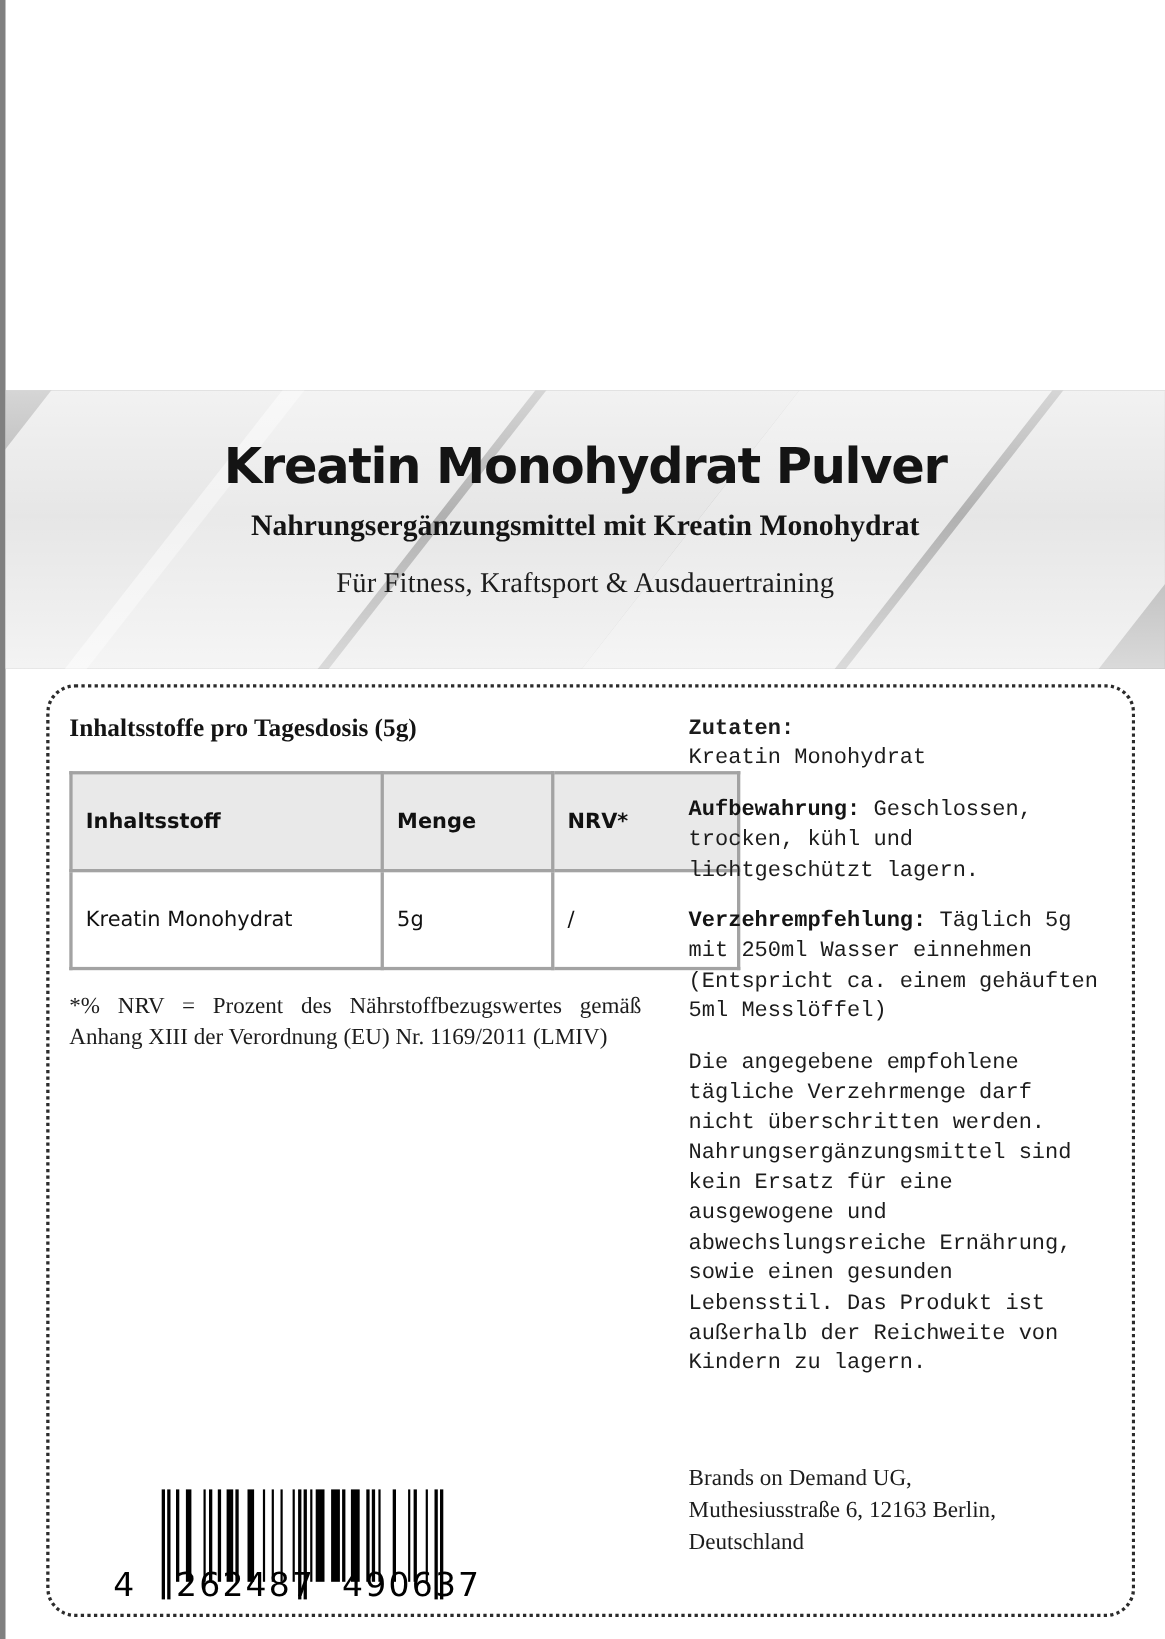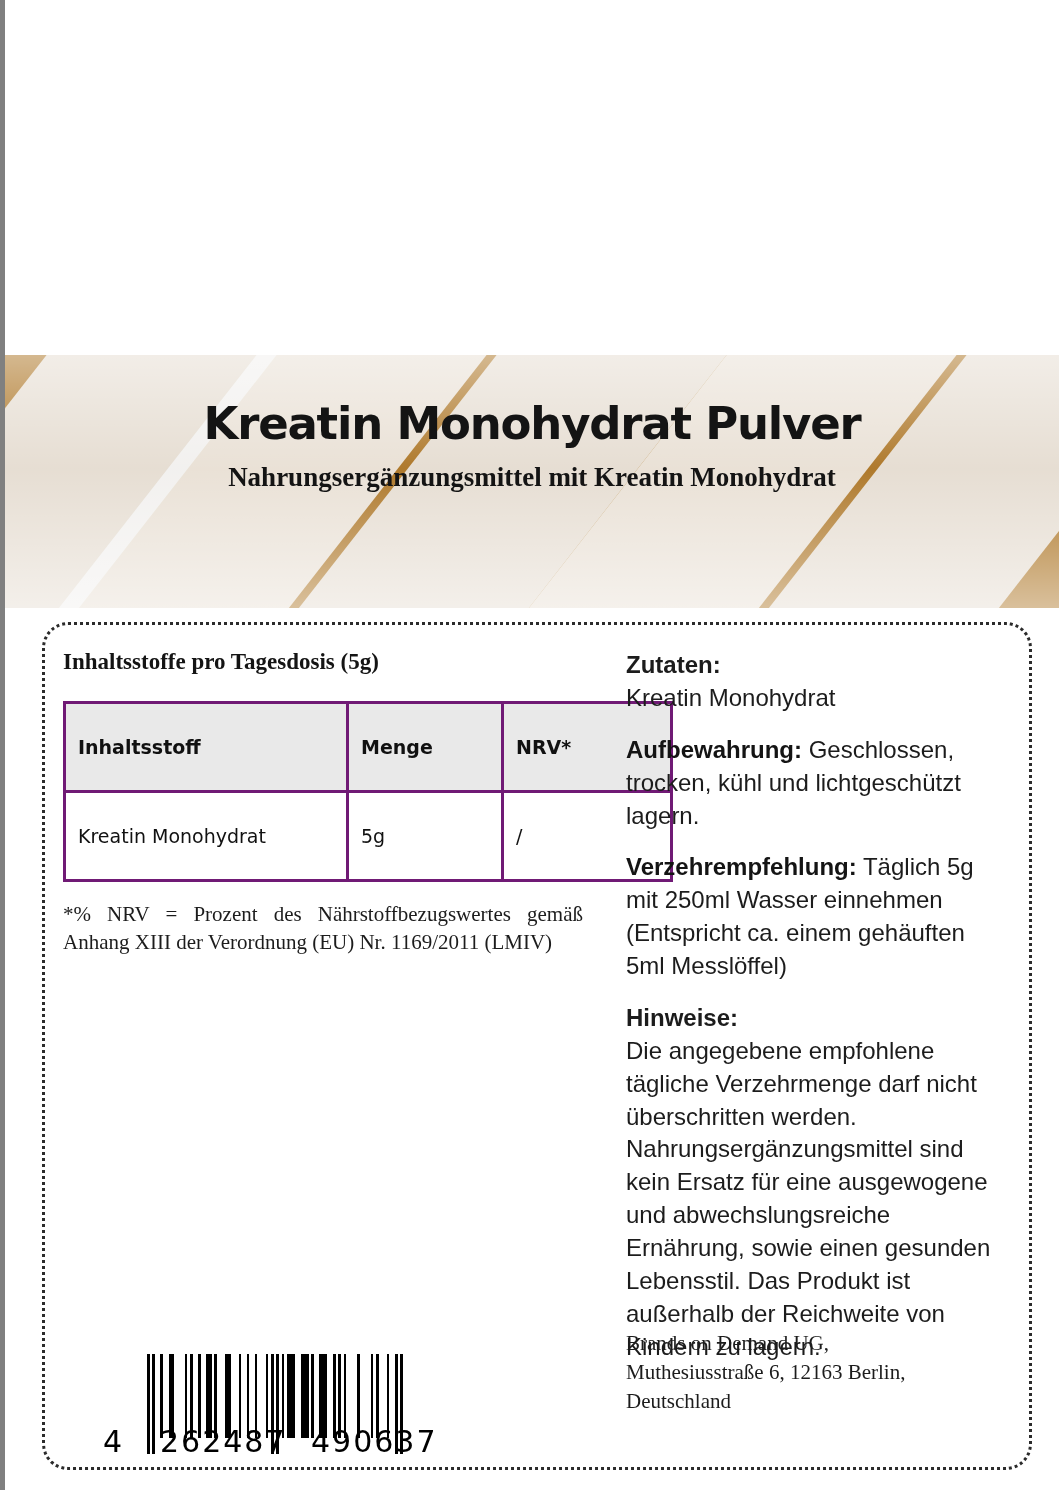--- a/index.html
+++ b/index.html
@@ -24,21 +24,21 @@
     background: #808080;
   }
 
   
   .header-band {
     position: absolute;
     left: 5px;
     top: 355px;
     width: 1054px;
     height: 253px;
-    background: #a16207;
+    background: #a3a3a3;
     overflow: hidden;
   }
   .header-band .chev {
     position: absolute;
     top: -180px;
     width: 230px;
     height: 620px;
     background: #ededed;
     transform: skewX(-38deg);
     opacity: .85;
@@ -117,21 +117,21 @@
     margin: 0 0 26px 0;
     color: #141414;
   }
   table.nutri {
     border-collapse: collapse;
     width: 526px;
     table-layout: fixed;
     margin: 0;
   }
   table.nutri th, table.nutri td {
-    border: 3px solid #701a75;
+    border: 3px solid #a3a3a3;
     font-family: "DejaVu Sans", sans-serif;
     font-size: 19px;
     font-weight: 400;
     text-align: left;
     padding: 0 12px;
     height: 86px;
     vertical-align: middle;
     color: #111;
   }
   table.nutri th {
@@ -212,22 +212,22 @@
     color: #000;
   }
   .barcode-digits span { position: absolute; top: 0; }
   .bd-first { left: 0px; }
   .bd-left  { left: 57px; }
   .bd-right { left: 208px; }
 
   
   .rblock { margin: 0 0 19px 0; }
   .rblock p {
-    font-family: Liberation Sans, sans-serif;
-    font-size: 24px;
+    font-family: Liberation Mono, monospace;
+    font-size: 20px;
     line-height: 1.37;
     margin: 0;
     color: #1c1c1c;
   }
   .rblock b { font-weight: 700; color: #141414; }
   .rhead {
     font-family: "Liberation Serif", serif;
     font-size: 22px;
     font-weight: 700;
     margin: 0;
@@ -257,20 +257,21 @@
   <div class="chev b" style="left:150px"></div>
   <div class="chev" style="left:390px"></div>
   <div class="chev b" style="left:620px"></div>
   <div class="chev" style="left:860px"></div>
   <div class="wash"></div>
 
   <div class="header-inner">
     <h1 class="product-title">Kreatin Monohydrat Pulver</h1>
     <h2 class="product-subtitle">Nahrungsergänzungsmittel mit Kreatin Monohydrat</h2>
     <div class="claim">
+      <div>Für Fitness, Kraftsport &amp; Ausdauertraining</div>
     </div>
   </div>
 </div>
 
 <div class="panel">
   <div class="panel-grid">
 
     <div class="col-left">
 
       <div class="sec-heading">Inhaltsstoffe pro Tagesdosis (5g)</div>
@@ -374,21 +375,20 @@
 
       <div class="rblock">
         <p><b>Aufbewahrung:</b><span> Geschlossen, trocken, kühl und lichtgeschützt lagern.</span></p>
       </div>
 
       <div class="rblock">
         <p><b>Verzehrempfehlung:</b><span> Täglich 5g mit 250ml Wasser einnehmen (Entspricht ca. einem gehäuften 5ml Messlöffel)</span></p>
       </div>
 
       <div class="rblock">
-        <p class="rhead">Hinweise:</p>
         <p>Die angegebene empfohlene tägliche Verzehrmenge darf nicht überschritten werden. Nahrungsergänzungsmittel sind kein Ersatz für eine ausgewogene und abwechslungsreiche Ernährung, sowie einen gesunden Lebensstil. Das Produkt ist außerhalb der Reichweite von Kindern zu lagern.</p>
       </div>
 
       <div class="addr">
         <p>Brands on Demand UG,</p>
         <p>Muthesiusstraße 6, 12163 Berlin,</p>
         <p>Deutschland</p>
       </div>
     </div>
 

